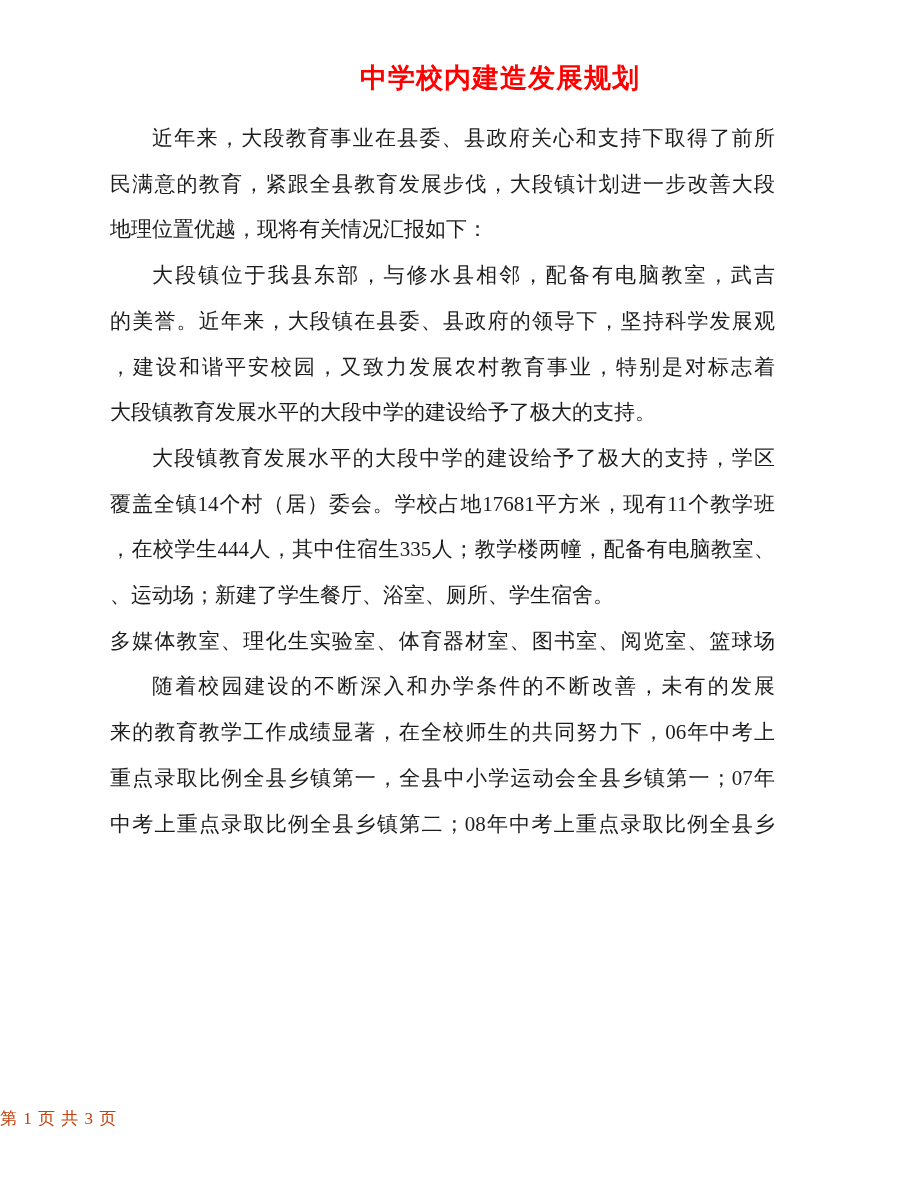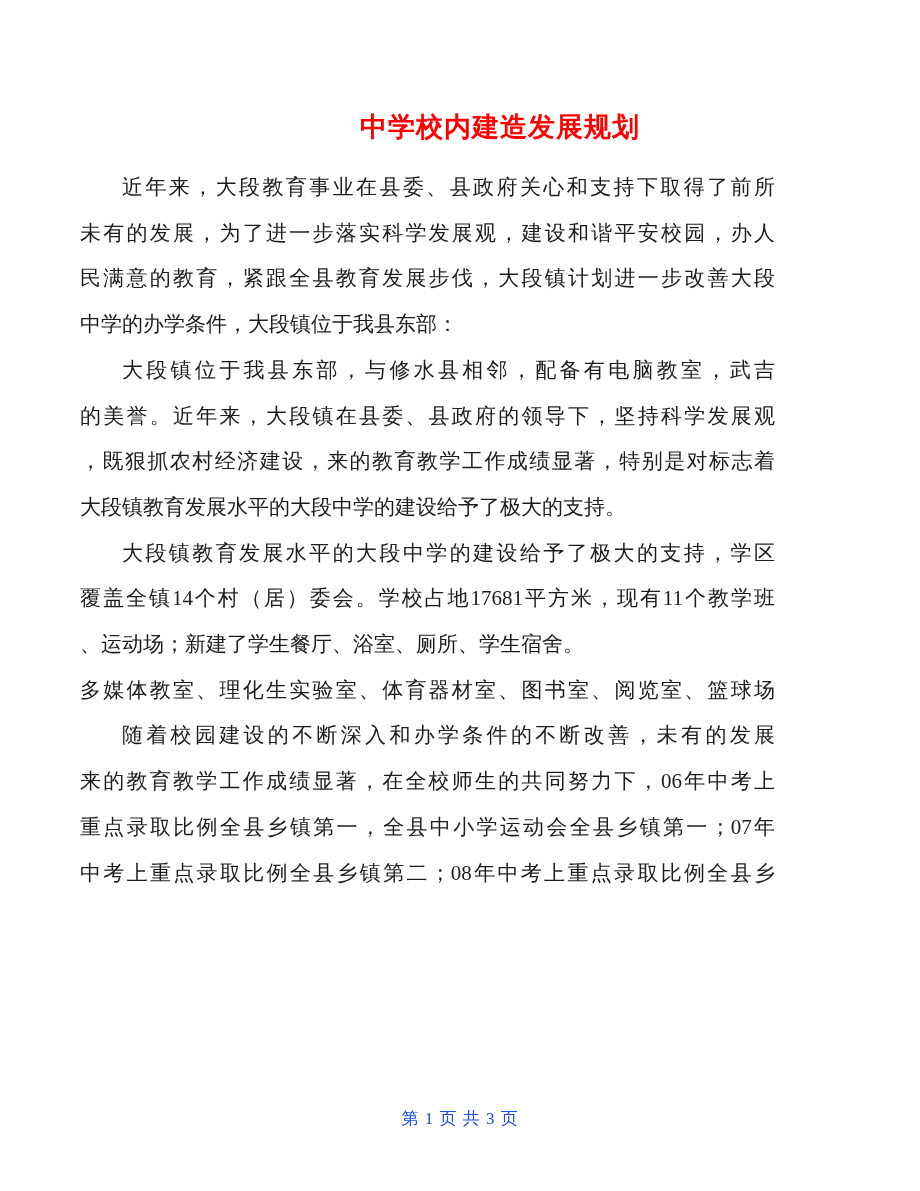--- a/index.html
+++ b/index.html
@@ -11,80 +11,79 @@
     position: relative;
     width: 920px;
     height: 1191px;
     background: #ffffff;
     overflow: hidden;
     font-family: "Liberation Serif", "DejaVu Serif", serif;
     color: #1c1c1c;
   }
   .doc-title {
     margin: 0;
-    padding-top: 112px;
+    padding-top: 63px;
     padding-left: 80px;
     text-align: center;
     font-size: 27px;
     line-height: 30px;
     font-weight: bold;
     color: #fe0000;
     letter-spacing: 1px;
   }
   .body-text {
     margin-top: 23px;
-    padding: 0 145px 0 80px;
+    padding: 0 145px 0 110px;
     font-size: 21px;
     line-height: 45.7px;
   }
   .para { margin: 0; }
   .ln {
     text-align: justify;
     text-align-last: justify;
   }
   .ln.first { text-indent: 42px; }
   .ln.last  { text-align-last: left; }
   .footer {
     position: absolute;
     top: 1106px;
     left: 0;
     width: 100%;
-    text-align: center;
     font-size: 17px;
     line-height: 26px;
-    color: #1d4ed8;
+    color: #c2410c;
     letter-spacing: 1px;
   }
 </style>
 </head>
 <body>
 
 <div class="page">
 
   <h1 class="doc-title">中学校内建造发展规划</h1>
 
   <div class="body-text">
 
     <div class="para">
       <div class="ln first">近年来，大段教育事业在县委、县政府关心和支持下取得了前所</div>
-      <div class="ln">未有的发展，为了进一步落实科学发展观，建设和谐平安校园，办人</div>
       <div class="ln">民满意的教育，紧跟全县教育发展步伐，大段镇计划进一步改善大段</div>
-      <div class="ln last">中学的办学条件，大段镇位于我县东部：</div>
+      <div class="ln last">地理位置优越，现将有关情况汇报如下：</div>
     </div>
 
     <div class="para">
       <div class="ln first">大段镇位于我县东部，与修水县相邻，配备有电脑教室，武吉</div>
       <div class="ln">的美誉。近年来，大段镇在县委、县政府的领导下，坚持科学发展观</div>
-      <div class="ln">，既狠抓农村经济建设，来的教育教学工作成绩显著，特别是对标志着</div>
+      <div class="ln">，建设和谐平安校园，又致力发展农村教育事业，特别是对标志着</div>
       <div class="ln last">大段镇教育发展水平的大段中学的建设给予了极大的支持。</div>
     </div>
 
     <div class="para">
       <div class="ln first">大段镇教育发展水平的大段中学的建设给予了极大的支持，学区</div>
       <div class="ln">覆盖全镇14个村（居）委会。学校占地17681平方米，现有11个教学班</div>
+      <div class="ln">，在校学生444人，其中住宿生335人；教学楼两幢，配备有电脑教室、</div>
       <div class="ln last">、运动场；新建了学生餐厅、浴室、厕所、学生宿舍。</div>
       <div class="ln">多媒体教室、理化生实验室、体育器材室、图书室、阅览室、篮球场</div>
     </div>
 
     <div class="para">
       <div class="ln first">随着校园建设的不断深入和办学条件的不断改善，未有的发展</div>
       <div class="ln">来的教育教学工作成绩显著，在全校师生的共同努力下，06年中考上</div>
       <div class="ln">重点录取比例全县乡镇第一，全县中小学运动会全县乡镇第一；07年</div>
       <div class="ln">中考上重点录取比例全县乡镇第二；08年中考上重点录取比例全县乡</div>
     </div>

